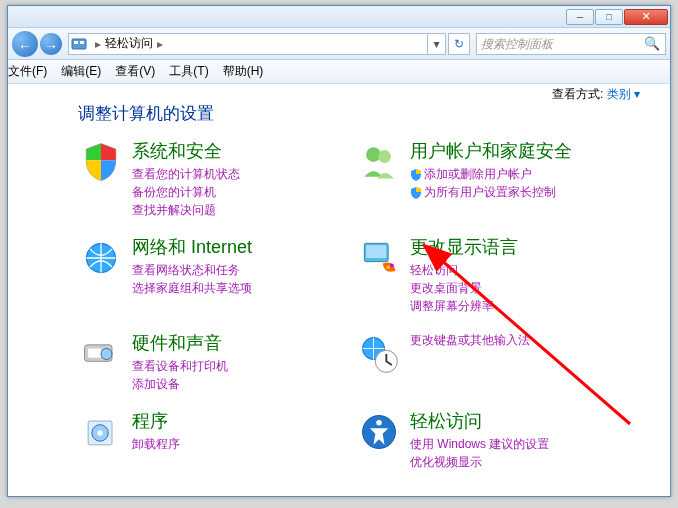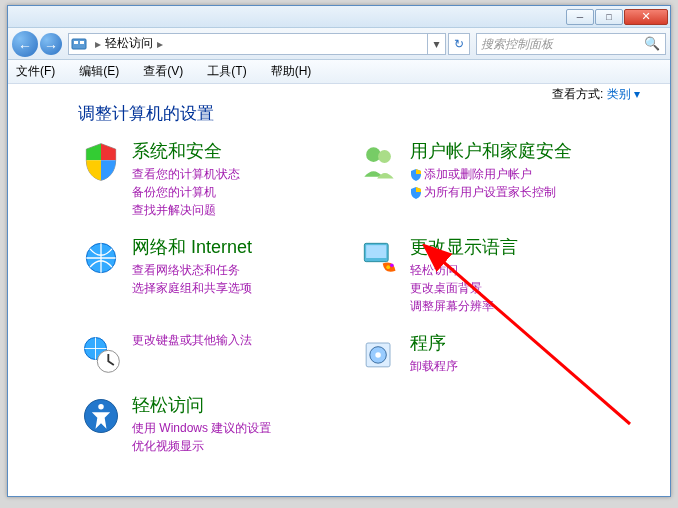--- a/index.html
+++ b/index.html
@@ -12,21 +12,21 @@
   .nav-back, .nav-fwd { width: 26px; height: 26px; border-radius: 50%; background: radial-gradient(circle at 30% 30%, #7fbdf3, #2d72c4); margin-right: 2px; display: flex; align-items: center; justify-content: center; color: #fff; font-size: 14px; font-weight: bold; }
   .nav-fwd { width: 22px; height: 22px; }
   .breadcrumb { flex: 0 0 auto; width: 360px; height: 22px; border: 1px solid #a9bdd4; background: #fff; margin-left: 4px; display: flex; align-items: center; padding-left: 2px; }
   .breadcrumb .icon { width: 16px; height: 16px; margin-right: 4px; display:inline-block; }
   .breadcrumb span.sep { padding: 0 4px; color: #666; }
   .refresh { width: 22px; height: 22px; border: 1px solid #a9bdd4; background: #fff; margin-left: 2px; display:flex; align-items:center; justify-content:center; color:#2d72c4; }
   .searchbox { flex: 1; height: 22px; border: 1px solid #a9bdd4; background: #fff; margin-left: 6px; display: flex; align-items: center; padding: 0 4px; color: #888; position: relative; }
   .searchbox input { border: none; outline: none; width: 100%; font-size: 12px; color: #333; font-style: italic; }
   .searchbox input::placeholder { color: #999; font-style: italic; }
   .search-icon { color: #2d72c4; font-size: 13px; }
-  .menubar { height: 24px; background: linear-gradient(#f9fcff,#e9f1f9); border-bottom: 1px solid #d0dceb; display: flex; align-items: center; padding-left: 8px; gap: 24px; }
+  .menubar { height: 24px; background: linear-gradient(#f9fcff,#e9f1f9); border-bottom: 1px solid #d0dceb; display: flex; align-items: center; gap: 14px; }
   .menubar span { cursor: default; }
   .content { flex: 1; padding: 18px 30px 10px 70px; overflow: auto; position: relative; border-radius: 24px; }
   .heading { color: #003399; font-size: 17px; margin-bottom: 14px; font-weight: normal; }
   .viewby { position: absolute; top: 2px; right: 30px; font-size: 12px; }
   .viewby .link { color: #0066cc; cursor: pointer; }
   .grid { display: grid; grid-template-columns: 260px 260px; gap: 8px 18px; }
   .category { display: flex; align-items: flex-start; margin-bottom: 8px; }
   .caticon { width: 46px; height: 46px; flex-shrink: 0; margin-right: 8px; display:flex; align-items:center; justify-content:center; }
   .caticon svg { width: 44px; height: 44px; }
   .cattext { display: flex; flex-direction: column; }
@@ -153,20 +153,34 @@
             </svg>
         </div>
         <div class="cattext">
           <a class="cattitle">更改显示语言</a>
           <a class="catlink">轻松访问</a>
           <a class="catlink">更改桌面背景</a>
           <a class="catlink">调整屏幕分辨率</a>
         </div>
       </div>
 
+      <div class="category">
+        <div class="caticon">
+          <svg viewBox="0 0 48 48">
+              <rect x="6" y="14" width="30" height="18" rx="3" fill="#ccc" stroke="#888"></rect>
+              <rect x="10" y="18" width="14" height="10" fill="#fff"></rect>
+              <circle cx="30" cy="24" r="6" fill="#9cf" stroke="#369"></circle>
+            </svg>
+        </div>
+        <div class="cattext">
+          <a class="cattitle">硬件和声音</a>
+          <a class="catlink">查看设备和打印机</a>
+          <a class="catlink">添加设备</a>
+        </div>
+      </div>
 
       <div class="category">
         <div class="caticon">
           <svg viewBox="0 0 48 48">
               <circle cx="18" cy="18" r="12" fill="#3af" stroke="#06c"></circle>
               <path d="M6 18 H30 M18 6 V30" stroke="#fff" fill="none"></path>
               <circle cx="32" cy="32" r="12" fill="#fff" stroke="#888"></circle>
               <path d="M32 24 V32 L38 36" stroke="#333" fill="none" stroke-width="2"></path>
             </svg>
         </div>

